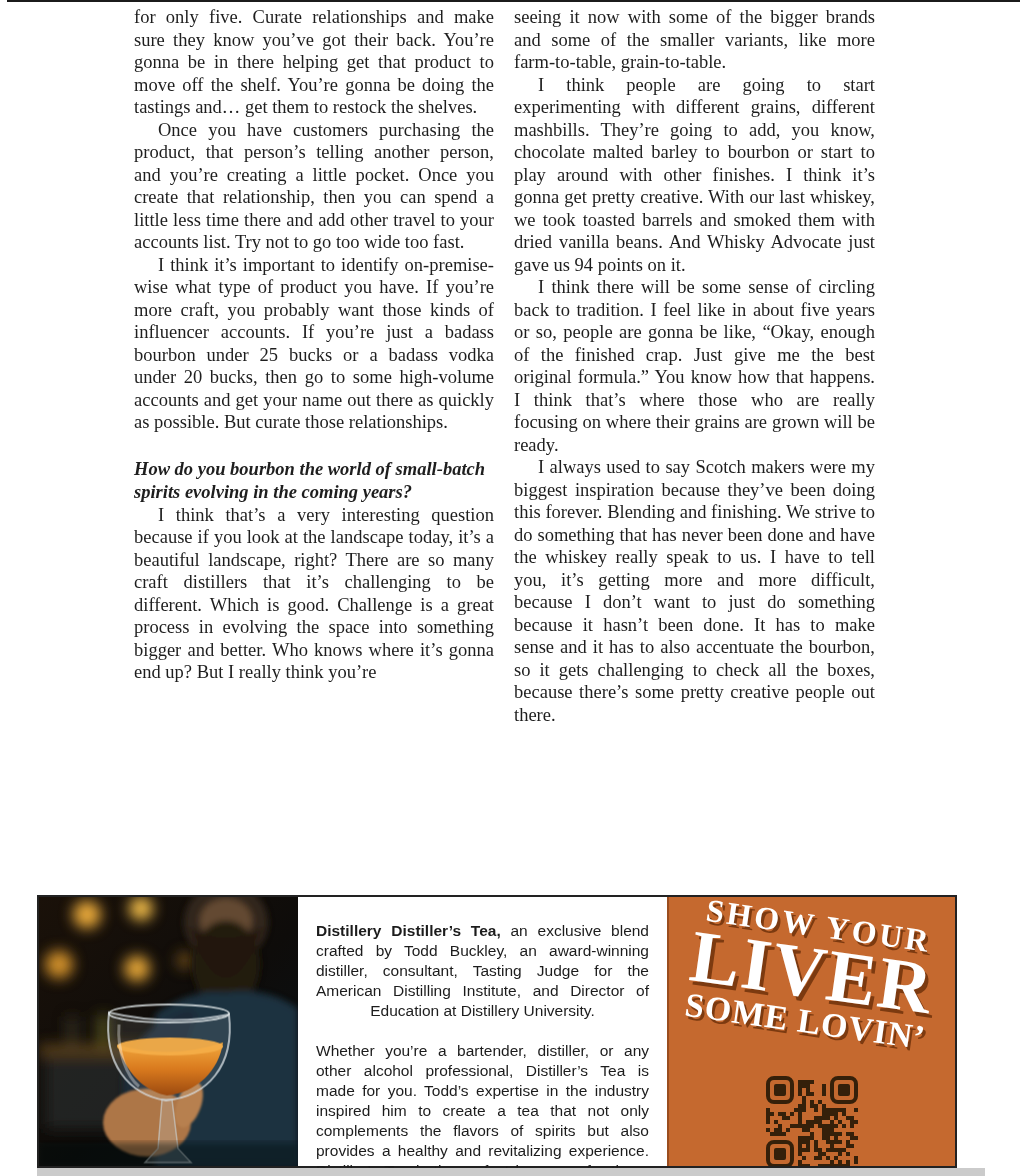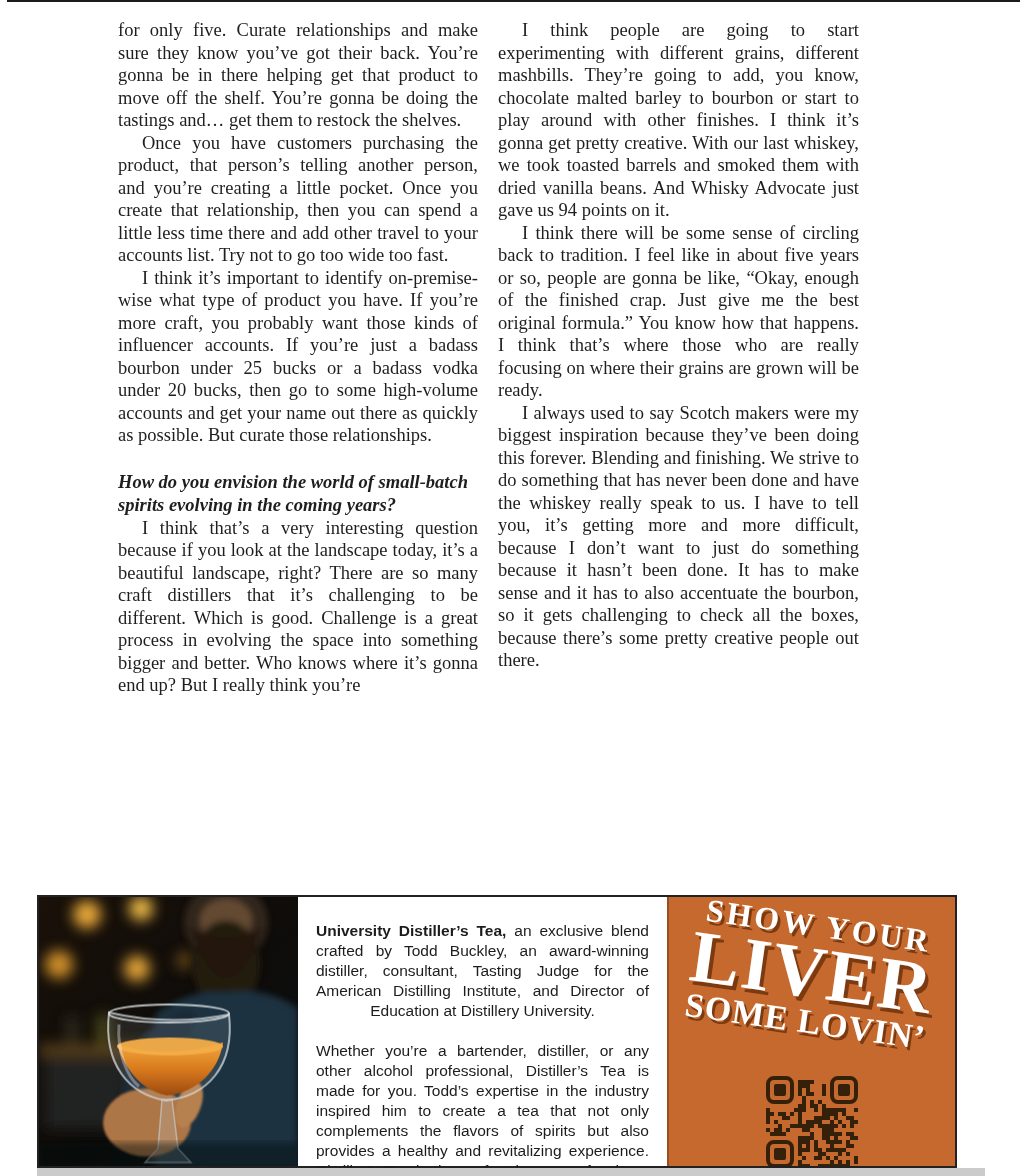--- a/index.html
+++ b/index.html
@@ -1,22 +1,22 @@
 <!DOCTYPE html>
 <html lang="en"><head>
 <meta charset="utf-8">
 <style>
   html,body{margin:0;padding:0;background:#ffffff;}
   .page{position:relative;width:1020px;height:1176px;background:#ffffff;overflow:hidden;
         font-family:"Liberation Serif",serif;color:#1e1e1e;}
   .top-rule{position:absolute;left:7px;top:0;right:0;height:2px;background:#1b1b1b;}
 
   
-  .col{position:absolute;top:19px;width:360px;font-size:18.5px;line-height:22.5px;
-       text-align:justify;hyphens:auto;-webkit-hyphens:auto;}
+  .col{position:absolute;top:6px;width:360px;font-size:18.5px;line-height:22.5px;
+       text-align:justify;hyphens:auto;margin-left:16px;-webkit-hyphens:auto;}
   .col-left{left:118px;}
   .col-right{left:498px;width:361px;}
   .body-p{margin:0;text-indent:24px;}
   .body-p.no-indent{text-indent:0;}
   .question{margin:24px 0 0 0;font-size:18.5px;line-height:23px;font-style:italic;
             font-weight:bold;text-align:left;}
   .bio{margin-top:28px;font-style:italic;font-size:17px;line-height:21.5px;text-align:justify;}
 
   
   .ad{position:absolute;left:37px;top:895px;width:920px;height:273px;box-sizing:border-box;
@@ -47,25 +47,26 @@
 </head>
 <body>
 
 <div class="page">
   <div class="top-rule"></div>
 
   <section class="col col-left">
     <p class="body-p no-indent">for only five. Curate relationships and make sure they know you’ve got their back. You’re gonna be in there helping get that product to move off the shelf. You’re gonna be doing the tastings and… get them to restock the shelves.</p>
     <p class="body-p">Once you have customers purchasing the product, that person’s telling another person, and you’re creating a little pocket. Once you create that relationship, then you can spend a little less time there and add other travel to your accounts list. Try not to go too wide too fast.</p>
     <p class="body-p">I think it’s important to identify on-premise-wise what type of product you have. If you’re more craft, you probably want those kinds of influencer accounts. If you’re just a badass bourbon under 25 bucks or a badass vodka under 20 bucks, then go to some high-volume accounts and get your name out there as quickly as possible. But curate those relationships.</p>
-    <h3 class="question">How do you envision the world of small-batch spirits evolving in the coming years?</h3>
+    <h3 class="question">How do you bourbon the world of small-batch spirits evolving in the coming years?</h3>
     <p class="body-p">I think that’s a very interesting question because if you look at the landscape today, it’s a beautiful landscape, right? There are so many craft distillers that it’s challenging to be different. Which is good. Challenge is a great process in evolving the space into something bigger and better. Who knows where it’s gonna end up? But I really think you’re</p>
   </section>
 
   <section class="col col-right">
+    <p class="body-p no-indent">seeing it now with some of the bigger brands and some of the smaller variants, like more farm-to-table, grain-to-table.</p>
     <p class="body-p">I think people are going to start experimenting with different grains, different mashbills. They’re going to add, you know, chocolate malted barley to bourbon or start to play around with other finishes. I think it’s gonna get pretty creative. With our last whiskey, we took toasted barrels and smoked them with dried vanilla beans. And Whisky Advocate just gave us 94 points on it.</p>
     <p class="body-p">I think there will be some sense of circling back to tradition. I feel like in about five years or so, people are gonna be like, “Okay, enough of the finished crap. Just give me the best original formula.” You know how that happens. I think that’s where those who are really focusing on where their grains are grown will be ready.</p>
     <p class="body-p">I always used to say Scotch makers were my biggest inspiration because they’ve been doing this forever. Blending and finishing. We strive to do something that has never been done and have the whiskey really speak to us. I have to tell you, it’s getting more and more difficult, because I don’t want to just do something because it hasn’t been done. It has to make sense and it has to also accentuate the bourbon, so it gets challenging to check all the boxes, because there’s some pretty creative people out there.</p>
   </section>
 
   <div class="ad">
 
     <div class="ad-photo">
       <svg viewBox="0 0 259 270" preserveAspectRatio="xMidYMid slice">
         <defs>
@@ -119,21 +120,21 @@
           <ellipse cx="131" cy="150" rx="53" ry="9" fill="#f4ad48" opacity="0.95"></ellipse>
           <ellipse cx="130" cy="117" rx="60" ry="9" fill="none" stroke="#e2e8ea" stroke-opacity="0.8" stroke-width="2"></ellipse>
           <path d="M123 203 L119 252 L106 266 L152 266 L139 252 L133 203 Z" fill="#cfd8dc" fill-opacity="0.22" stroke="#cdd5d9" stroke-opacity="0.6" stroke-width="1.5"></path>
           <path d="M80 128 C 78 156, 88 180, 100 190" stroke="#ffffff" stroke-opacity="0.35" stroke-width="3" fill="none"></path>
         </g>
         <rect x="0" y="246" width="259" height="24" fill="#05070a" opacity="0.45" filter="url(#b3)"></rect>
       </svg>
     </div>
 
     <div class="ad-copy">
-      <p><b>University Distiller’s Tea,</b><span> an exclusive blend crafted by Todd Buckley, an award-winning distiller, consultant, Tasting Judge for the American Distilling Institute, and Director of Education at Distillery University.</span></p>
+      <p><b>Distillery Distiller’s Tea,</b><span> an exclusive blend crafted by Todd Buckley, an award-winning distiller, consultant, Tasting Judge for the American Distilling Institute, and Director of Education at Distillery University.</span></p>
       <p><span>Whether you’re a bartender, distiller, or any other alcohol professional, Distiller’s Tea is made for you. Todd’s expertise in the industry inspired him to create a tea that not only complements the flavors of spirits but also provides a healthy and revitalizing experience. Distiller’s Tea is the perfect beverage for those who consume alcohol for a profession. Give it a try.</span>
         </p>
     </div>
 
     <div class="ad-promo">
       <div class="promo-rot">
         <div class="promo-l1">SHOW YOUR</div>
         <div class="promo-l2">LIVER</div>
         <div class="promo-l3">SOME LOVIN’</div>
       </div>

